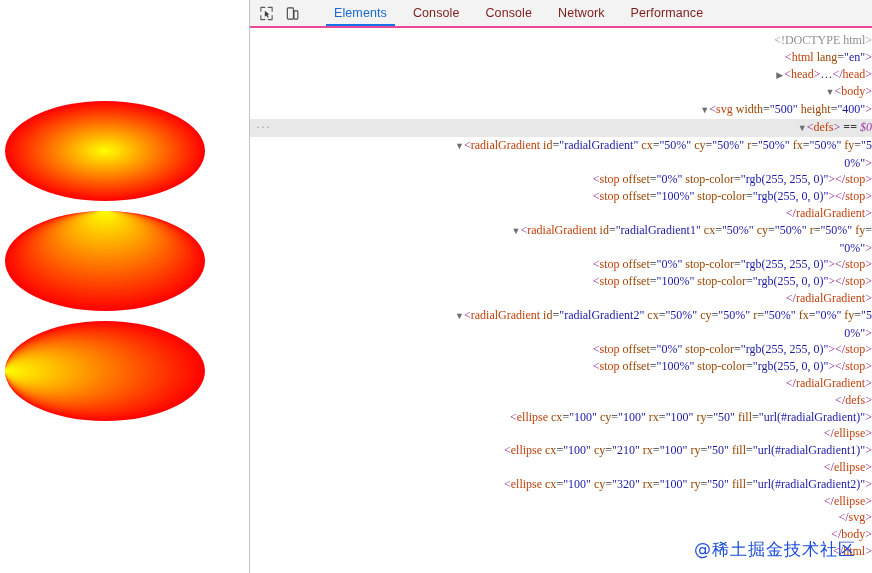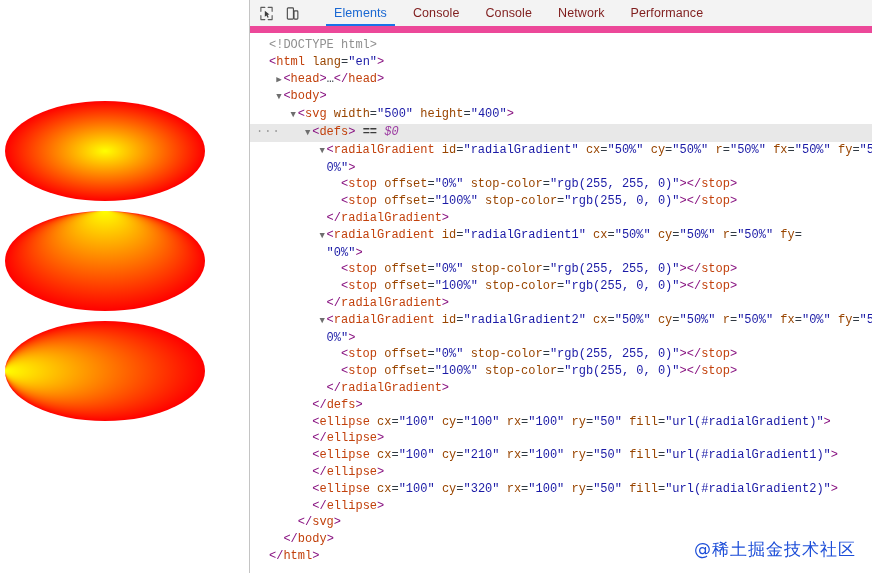--- a/index.html
+++ b/index.html
@@ -47,21 +47,21 @@
     position: relative;
     overflow: hidden;
   }
 
   
   .dt-toolbar {
     height: 26px;
     min-height: 26px;
     display: flex;
     align-items: stretch;
-    border-bottom: 7px solid #ec4899;
+    border-bottom: 2px solid #ec4899;
     background: #f3f3f3;
     position: relative;
   }
   .dt-toolbar-icons {
     display: flex;
     align-items: center;
     padding: 0 5px 0 6px;
     gap: 6px;
   }
   .tb-icon {
@@ -111,27 +111,28 @@
   }
   .flask-icon {
     display: inline-flex;
     align-items: center;
   }
 
   
   .dom-tree {
     flex: 1 1 auto;
     overflow: hidden;
-    font-family: Liberation Mono, monospace;
+    font-family: Liberation Serif, serif;
     font-size: 12px;
     line-height: 16.8px;
     padding-top: 4px;
     color: #303942;
     position: relative;
     white-space: pre;
+    text-align: right;
   }
   .dom-row {
     position: relative;
     padding-left: 10px;
     min-height: 16.8px;
   }
   .dom-row.selected {
     background: #e8e8e8;
   }
   .dom-row.selected .dots {

